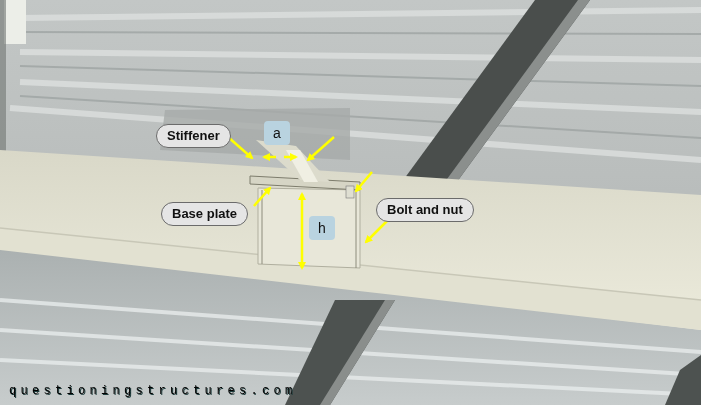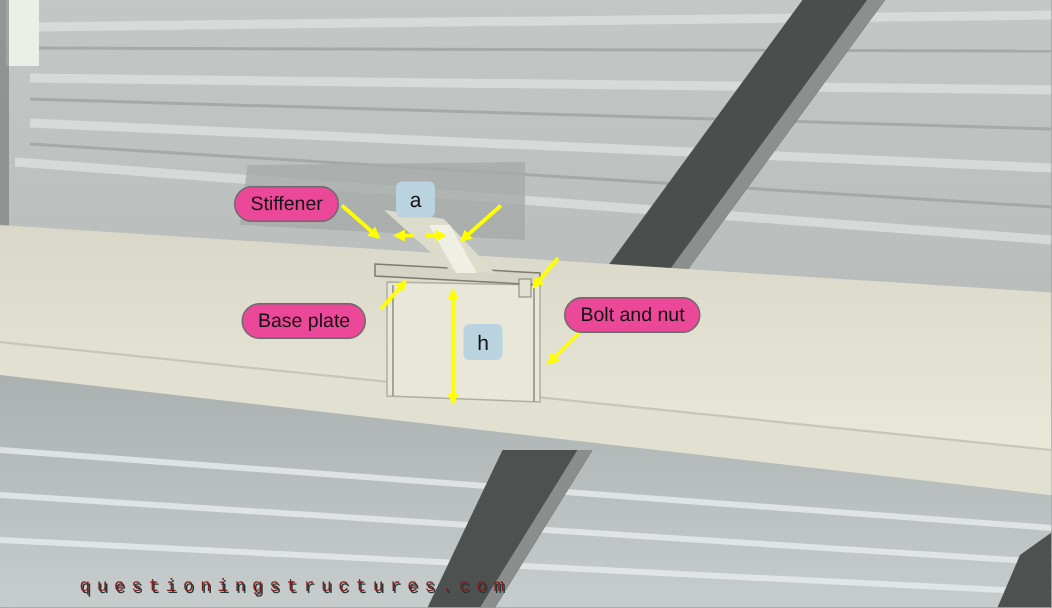--- a/index.html
+++ b/index.html
@@ -1,50 +1,50 @@
 <!DOCTYPE html>
 <html><head>
 <meta charset="utf-8">
 <style>
   html, body { margin: 0; padding: 0; }
   body { width: 701px; height: 405px; overflow: hidden; background: #9ea3a3; }
   .scene { position: relative; width: 701px; height: 405px; overflow: hidden; }
   .layer { position: absolute; left: 0; top: 0; }
   .label {
     position: absolute;
-    background: #ec4899;
+    background: #e5e5e5;
     border: 1px solid #6b6b6b;
     border-radius: 12px;
     font-family: "Liberation Sans", sans-serif;
     font-size: 13px;
     color: #111;
     padding: 3px 10px;
     white-space: nowrap;
     line-height: 16px;
+    font-weight: bold;
   }
   .dim {
     position: absolute;
     background: #b9d3e0;
     border-radius: 4px;
     font-family: "Liberation Sans", sans-serif;
     font-size: 14px;
     color: #111;
     text-align: center;
     line-height: 24px;
     width: 26px; height: 24px;
   }
   .watermark {
     position: absolute;
     left: 9px; top: 384px;
     font-family: "Liberation Mono", monospace;
     font-size: 12px;
     letter-spacing: 4.3px;
-    color: #7f1d1d;
+    color: #000000;
     text-shadow: 1px 1px 0 #1c3b3b;
-    margin-left: 44px;
   }
 </style>
 </head>
 <body>
 
 <div class="scene">
 
   <svg class="layer" width="701" height="405" viewBox="0 0 701 405">
     <defs>
       <linearGradient id="ceil" x1="0" y1="0" x2="0" y2="1">

